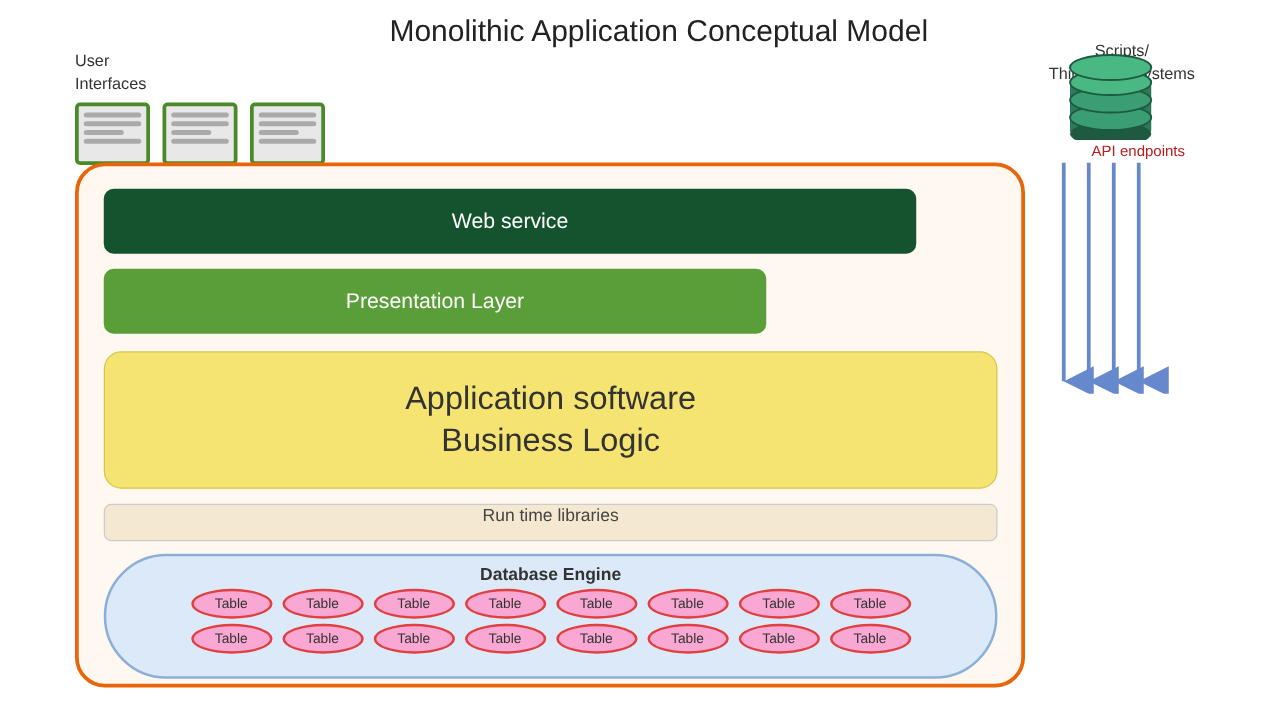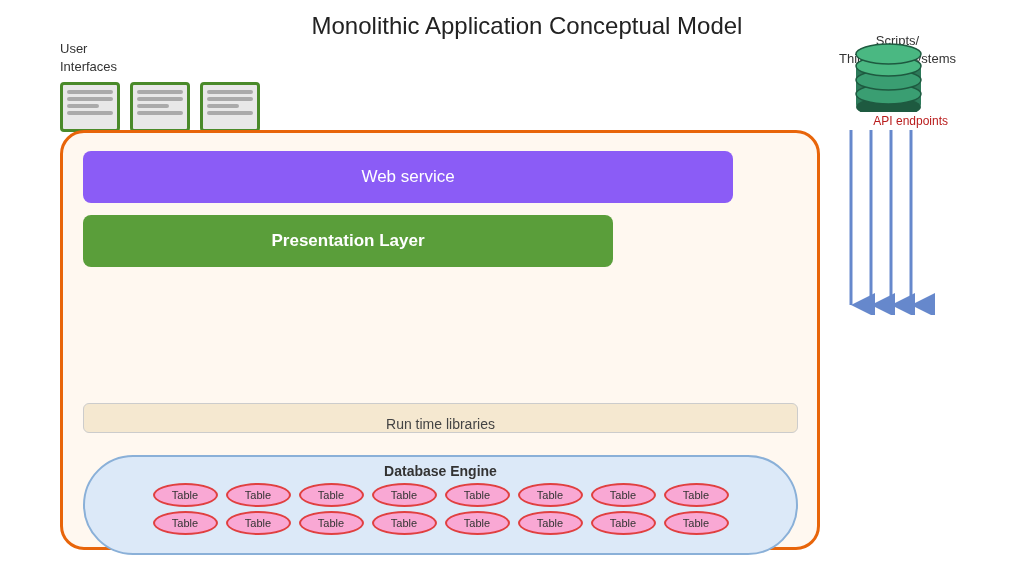--- a/index.html
+++ b/index.html
@@ -40,21 +40,21 @@
       background: #fff8f0;
     }
 
     
     .web-service {
       position: absolute;
       left: 20px;
       top: 18px;
       width: 650px;
       height: 52px;
-      background: #8b5cf6;
+      background: #14532d;
       border-radius: 8px;
       display: flex;
       align-items: center;
       justify-content: center;
       color: white;
       font-size: 17px;
     }
 
     
     .presentation-layer {
@@ -63,21 +63,20 @@
       top: 82px;
       width: 530px;
       height: 52px;
       background: #5a9e3a;
       border-radius: 8px;
       display: flex;
       align-items: center;
       justify-content: center;
       color: white;
       font-size: 17px;
-      font-weight: bold;
     }
 
     
     .business-logic {
       position: absolute;
       left: 20px;
       top: 148px;
       width: 715px;
       height: 110px;
       background: #f5e472;
@@ -96,31 +95,31 @@
     .runtime-libs {
       position: absolute;
       left: 20px;
       top: 270px;
       width: 715px;
       height: 30px;
       background: #f5e8d0;
       border-radius: 6px;
       border: 1px solid #ccc;
       display: flex;
-      align-items: flex-end;
+      align-items: flex-start;
       justify-content: center;
       font-size: 14px;
       color: #444;
     }
 
     
     .db-engine {
       position: absolute;
       left: 20px;
-      top: 322px;
+      top: 310px;
       width: 715px;
       height: 100px;
       background: #dce9f8;
       border: 2px solid #8ab0d8;
       border-radius: 50px;
       display: flex;
       flex-direction: column;
       align-items: center;
       justify-content: flex-start;
       padding-top: 6px;
@@ -277,20 +276,24 @@
   <div class="outer-box">
 
     <div class="web-service">
       <span>Web service</span>
     </div>
 
     <div class="presentation-layer">
       <span>Presentation Layer</span>
     </div>
 
+    <div class="business-logic">
+      <div>Application software</div>
+      <div>Business Logic</div>
+    </div>
 
     <div class="runtime-libs">
       <span>Run time libraries</span>
     </div>
 
     <div class="db-engine">
       <div class="db-engine-label">Database Engine</div>
       <div class="table-rows">
 
         <div class="table-row-inner">

